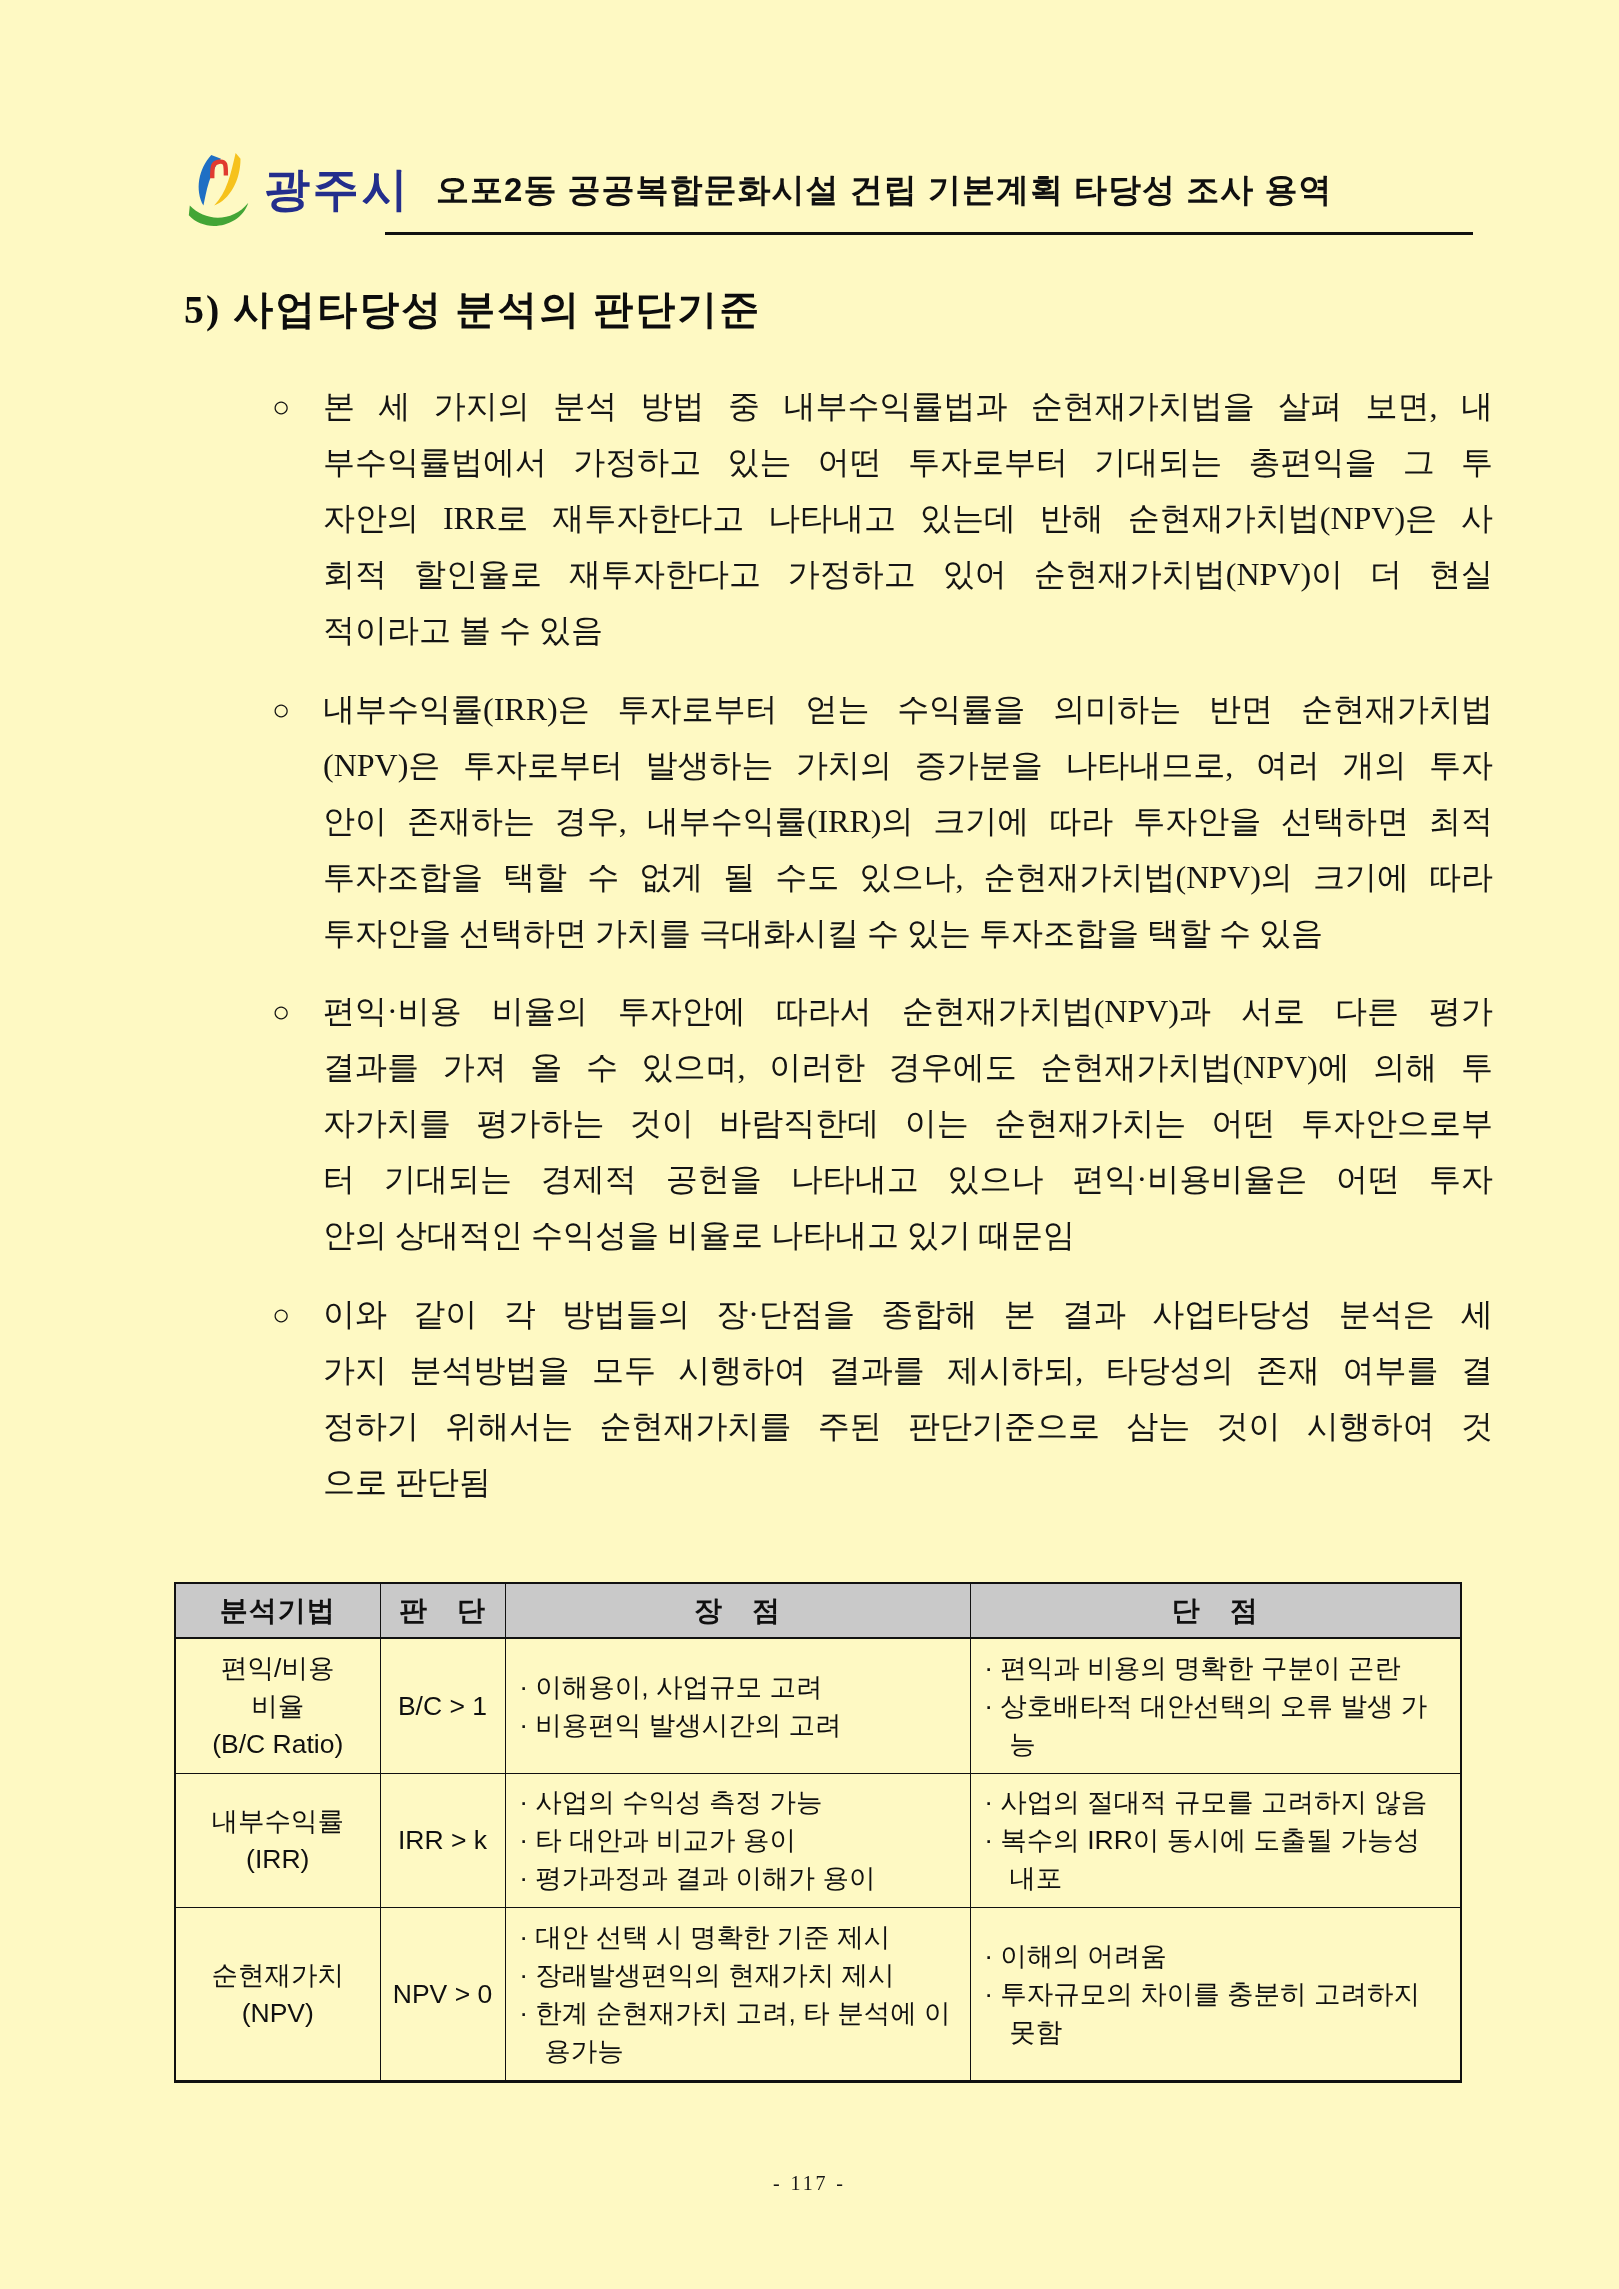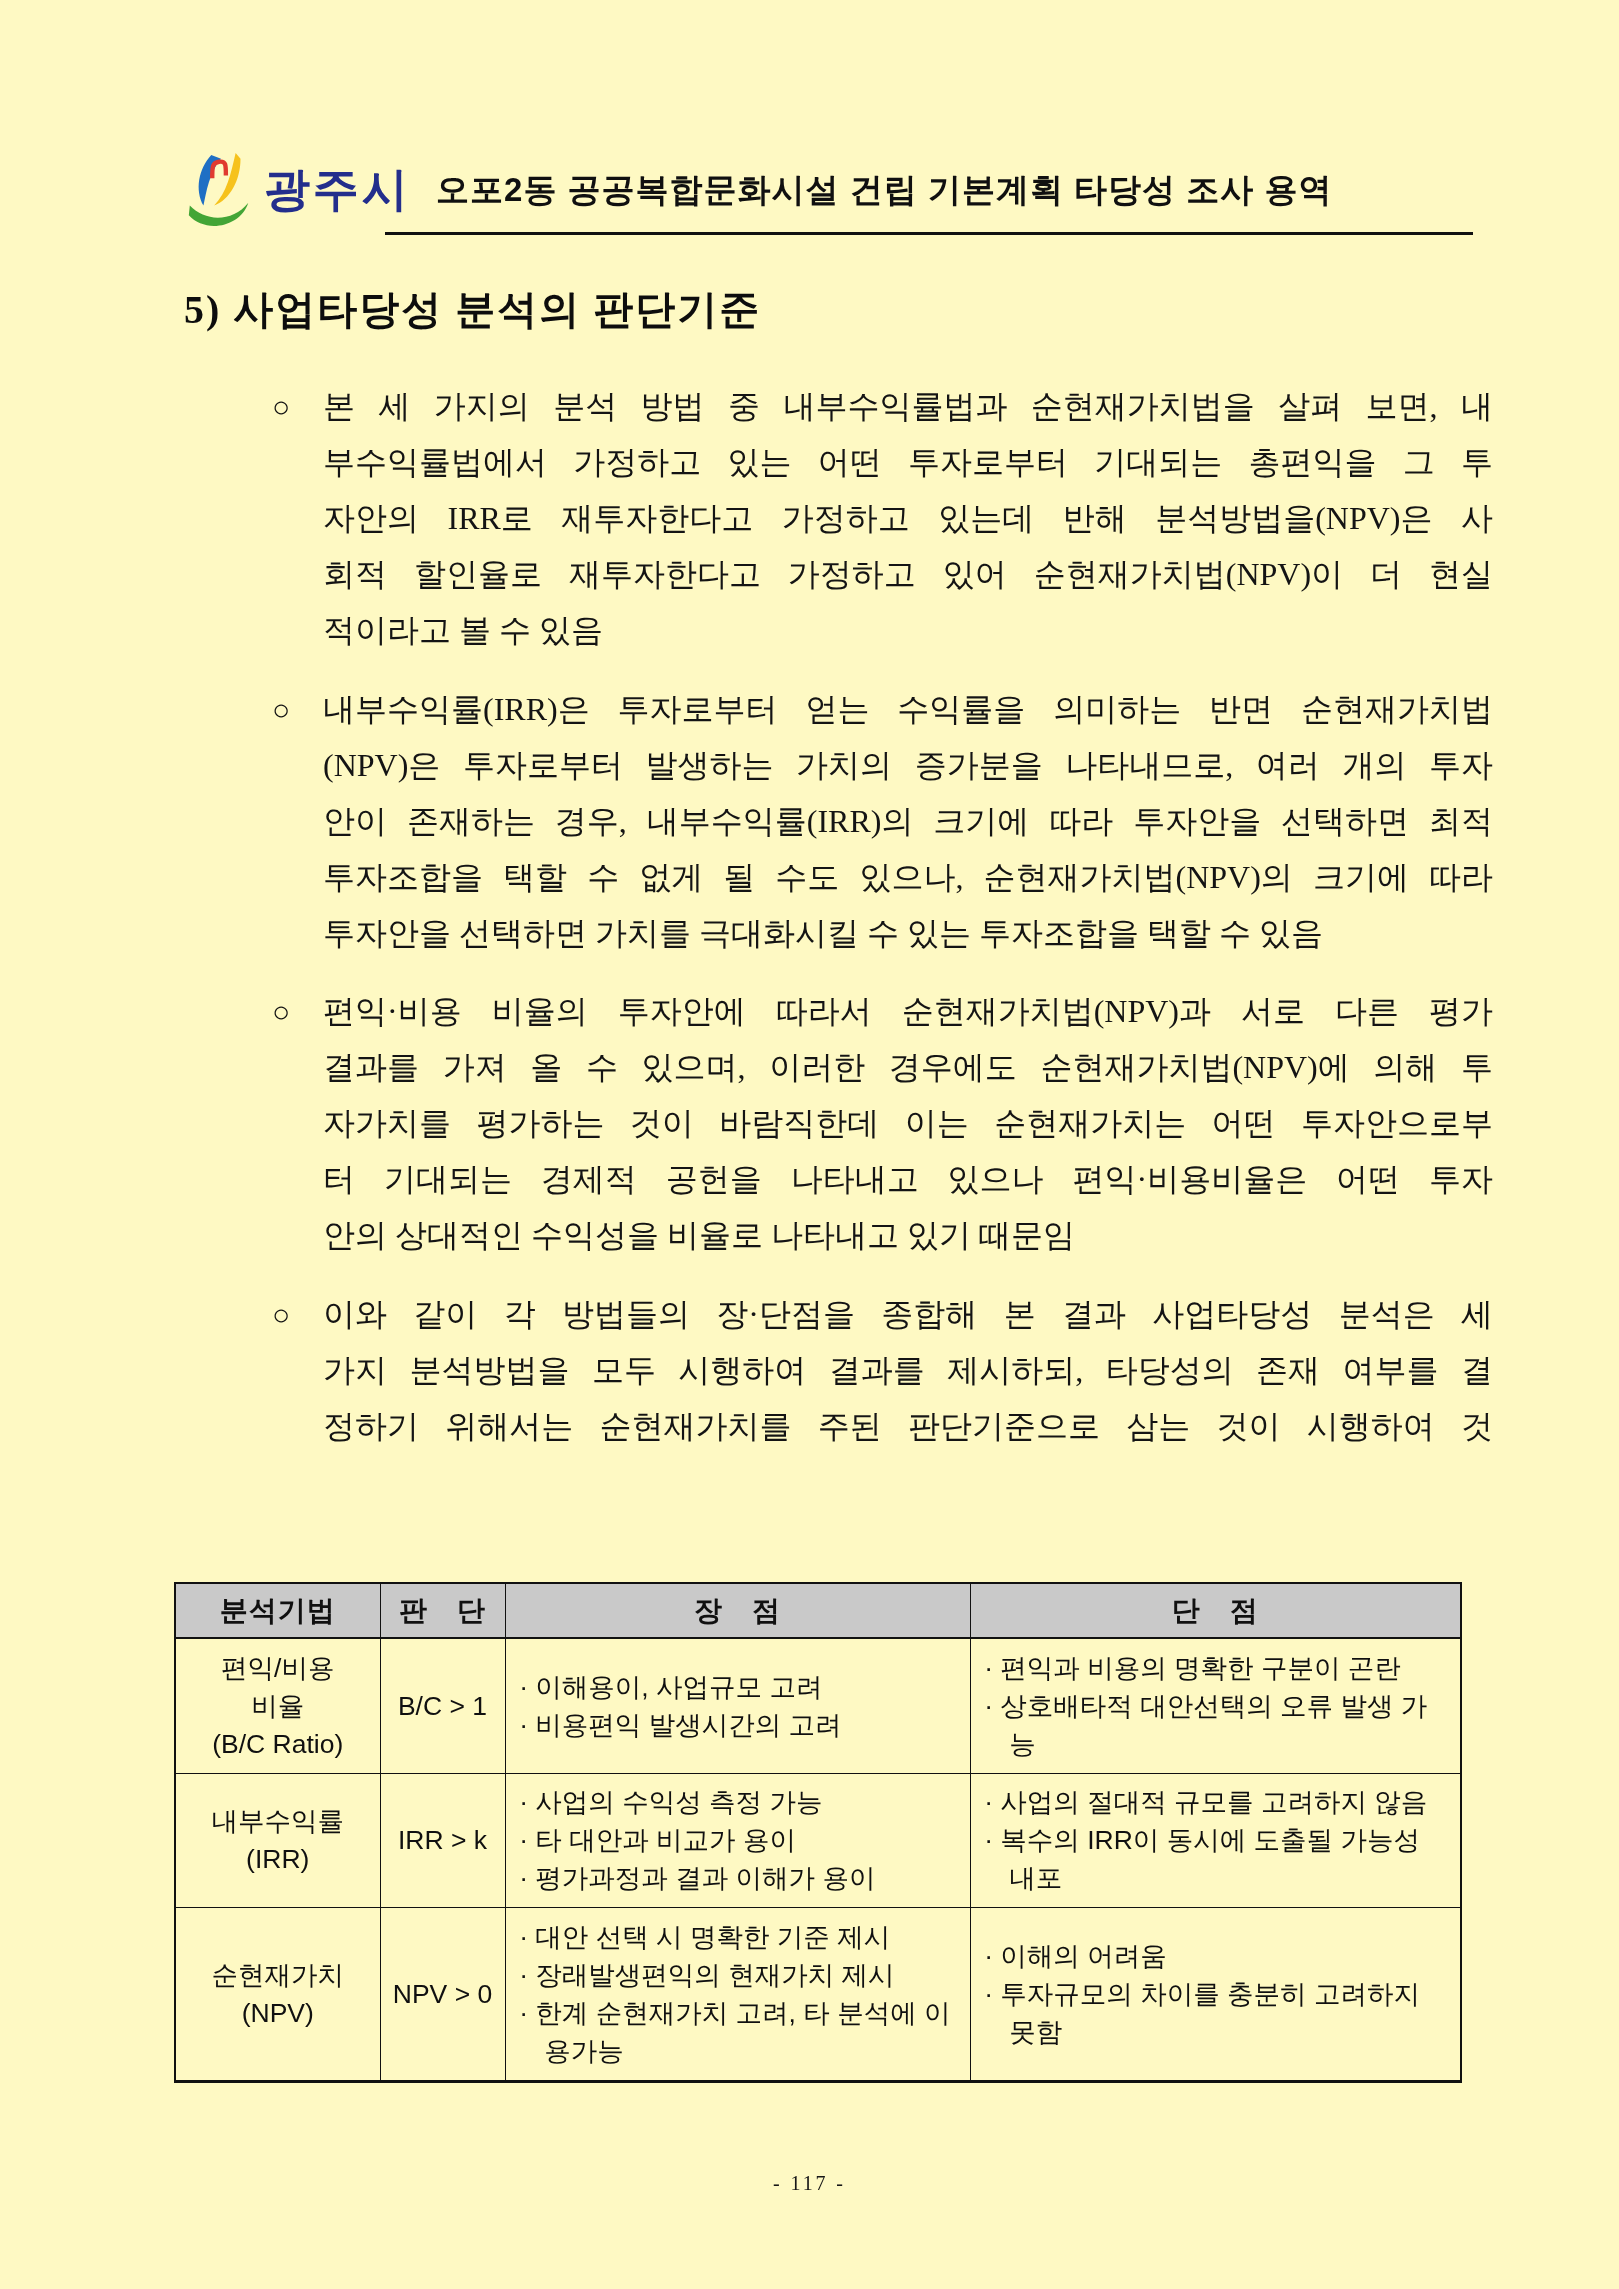--- a/index.html
+++ b/index.html
@@ -90,21 +90,21 @@
   <div class="header-rule"></div>
 
   <h1 class="section-title">5) 사업타당성 분석의 판단기준</h1>
 
   <div class="bullets">
 
     <div class="para">
       <span class="bullet-glyph">○</span>
       <div class="pline j">본 세 가지의 분석 방법 중 내부수익률법과 순현재가치법을 살펴 보면, 내</div>
       <div class="pline j">부수익률법에서 가정하고 있는 어떤 투자로부터 기대되는 총편익을 그 투</div>
-      <div class="pline j">자안의 IRR로 재투자한다고 가정하고 있는데 반해 분석방법을(NPV)은 사</div>
+      <div class="pline j">자안의 IRR로 재투자한다고 나타내고 있는데 반해 순현재가치법(NPV)은 사</div>
       <div class="pline j">회적 할인율로 재투자한다고 가정하고 있어 순현재가치법(NPV)이 더 현실</div>
       <div class="pline l">적이라고 볼 수 있음</div>
     </div>
 
     <div class="para">
       <span class="bullet-glyph">○</span>
       <div class="pline j">내부수익률(IRR)은 투자로부터 얻는 수익률을 의미하는 반면 순현재가치법</div>
       <div class="pline j">(NPV)은 투자로부터 발생하는 가치의 증가분을 나타내므로, 여러 개의 투자</div>
       <div class="pline j">안이 존재하는 경우, 내부수익률(IRR)의 크기에 따라 투자안을 선택하면 최적</div>
       <div class="pline j">투자조합을 택할 수 없게 될 수도 있으나, 순현재가치법(NPV)의 크기에 따라</div>
@@ -118,20 +118,21 @@
       <div class="pline j">자가치를 평가하는 것이 바람직한데 이는 순현재가치는 어떤 투자안으로부</div>
       <div class="pline j">터 기대되는 경제적 공헌을 나타내고 있으나 편익·비용비율은 어떤 투자</div>
       <div class="pline l">안의 상대적인 수익성을 비율로 나타내고 있기 때문임</div>
     </div>
 
     <div class="para">
       <span class="bullet-glyph">○</span>
       <div class="pline j">이와 같이 각 방법들의 장·단점을 종합해 본 결과 사업타당성 분석은 세</div>
       <div class="pline j">가지 분석방법을 모두 시행하여 결과를 제시하되, 타당성의 존재 여부를 결</div>
       <div class="pline j">정하기 위해서는 순현재가치를 주된 판단기준으로 삼는 것이 시행하여 것</div>
+      <div class="pline l">으로 판단됨</div>
     </div>
 
   </div>
 
   <div class="caption">〈표 6-1〉 경제적 타당성 판단 기준</div>
 
   <table class="judge-table">
     <colgroup>
       <col style="width:205px">
         <col style="width:125px">

